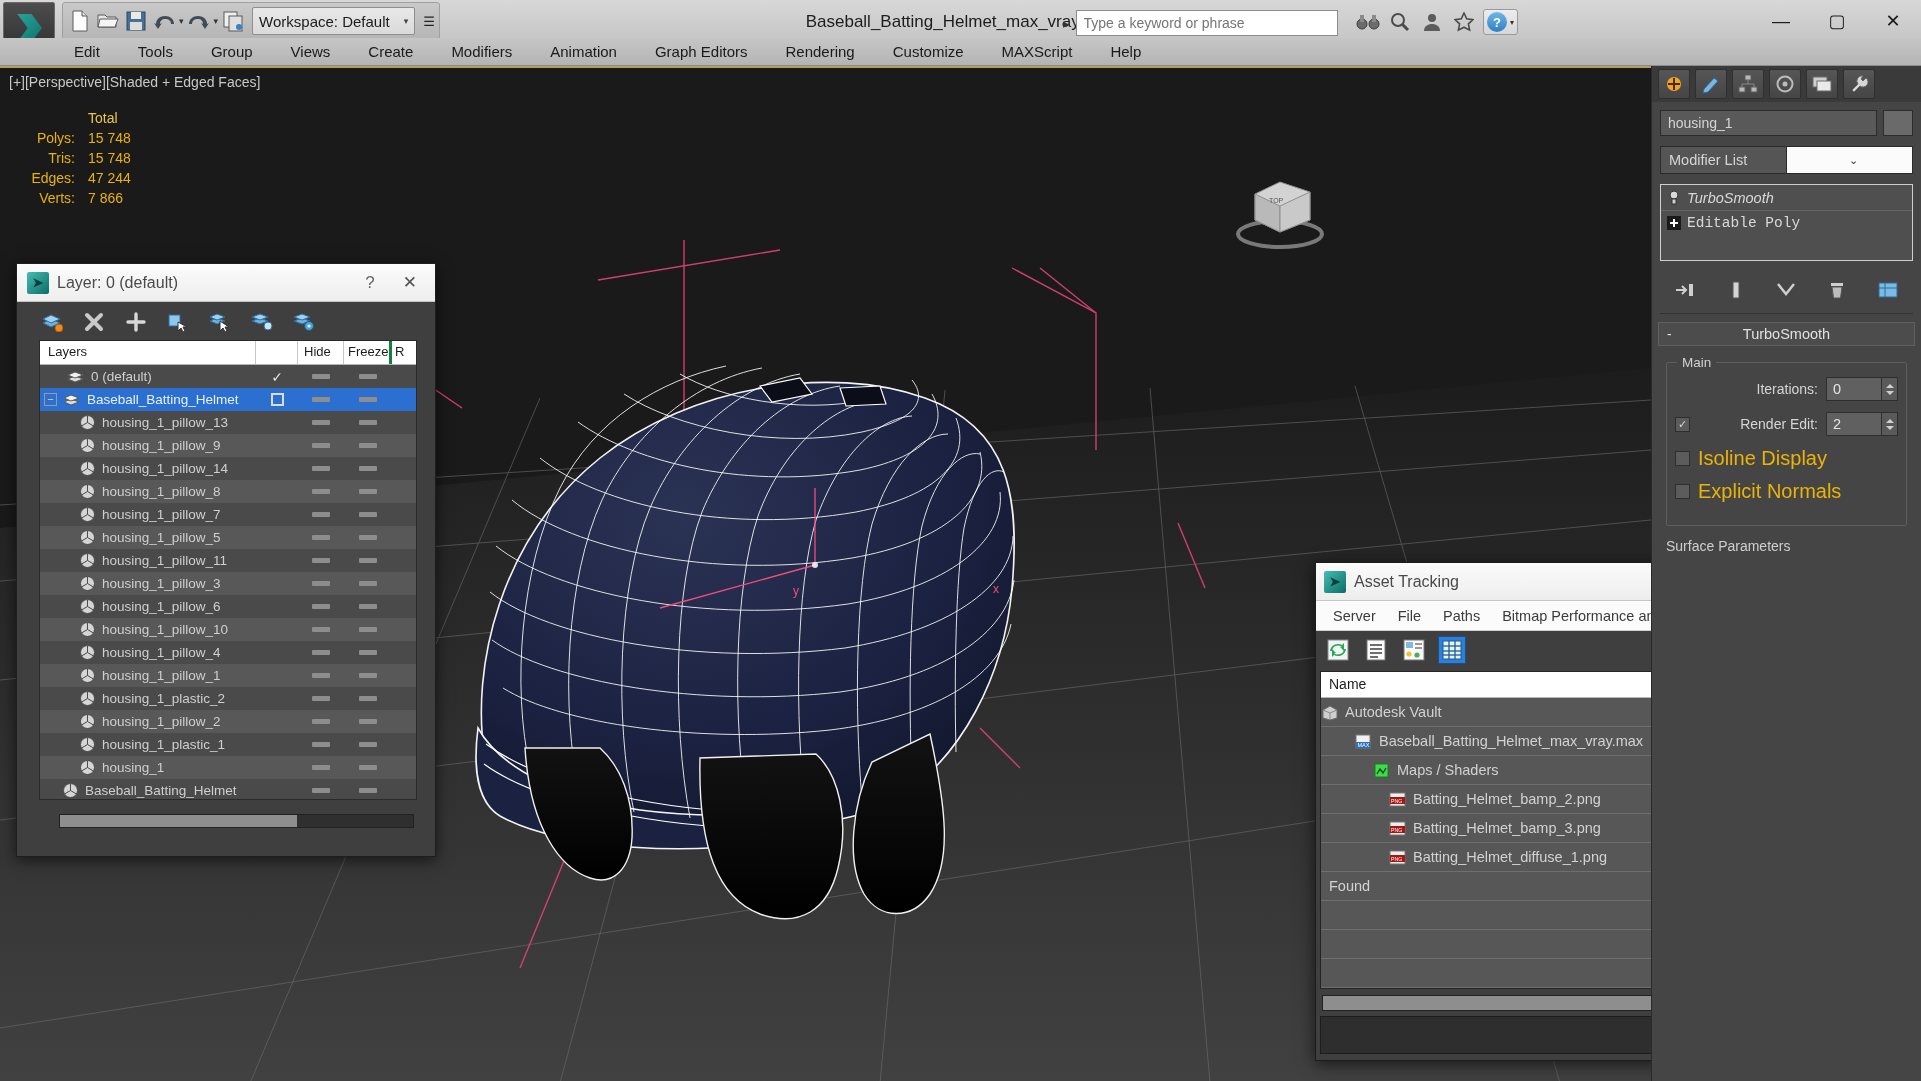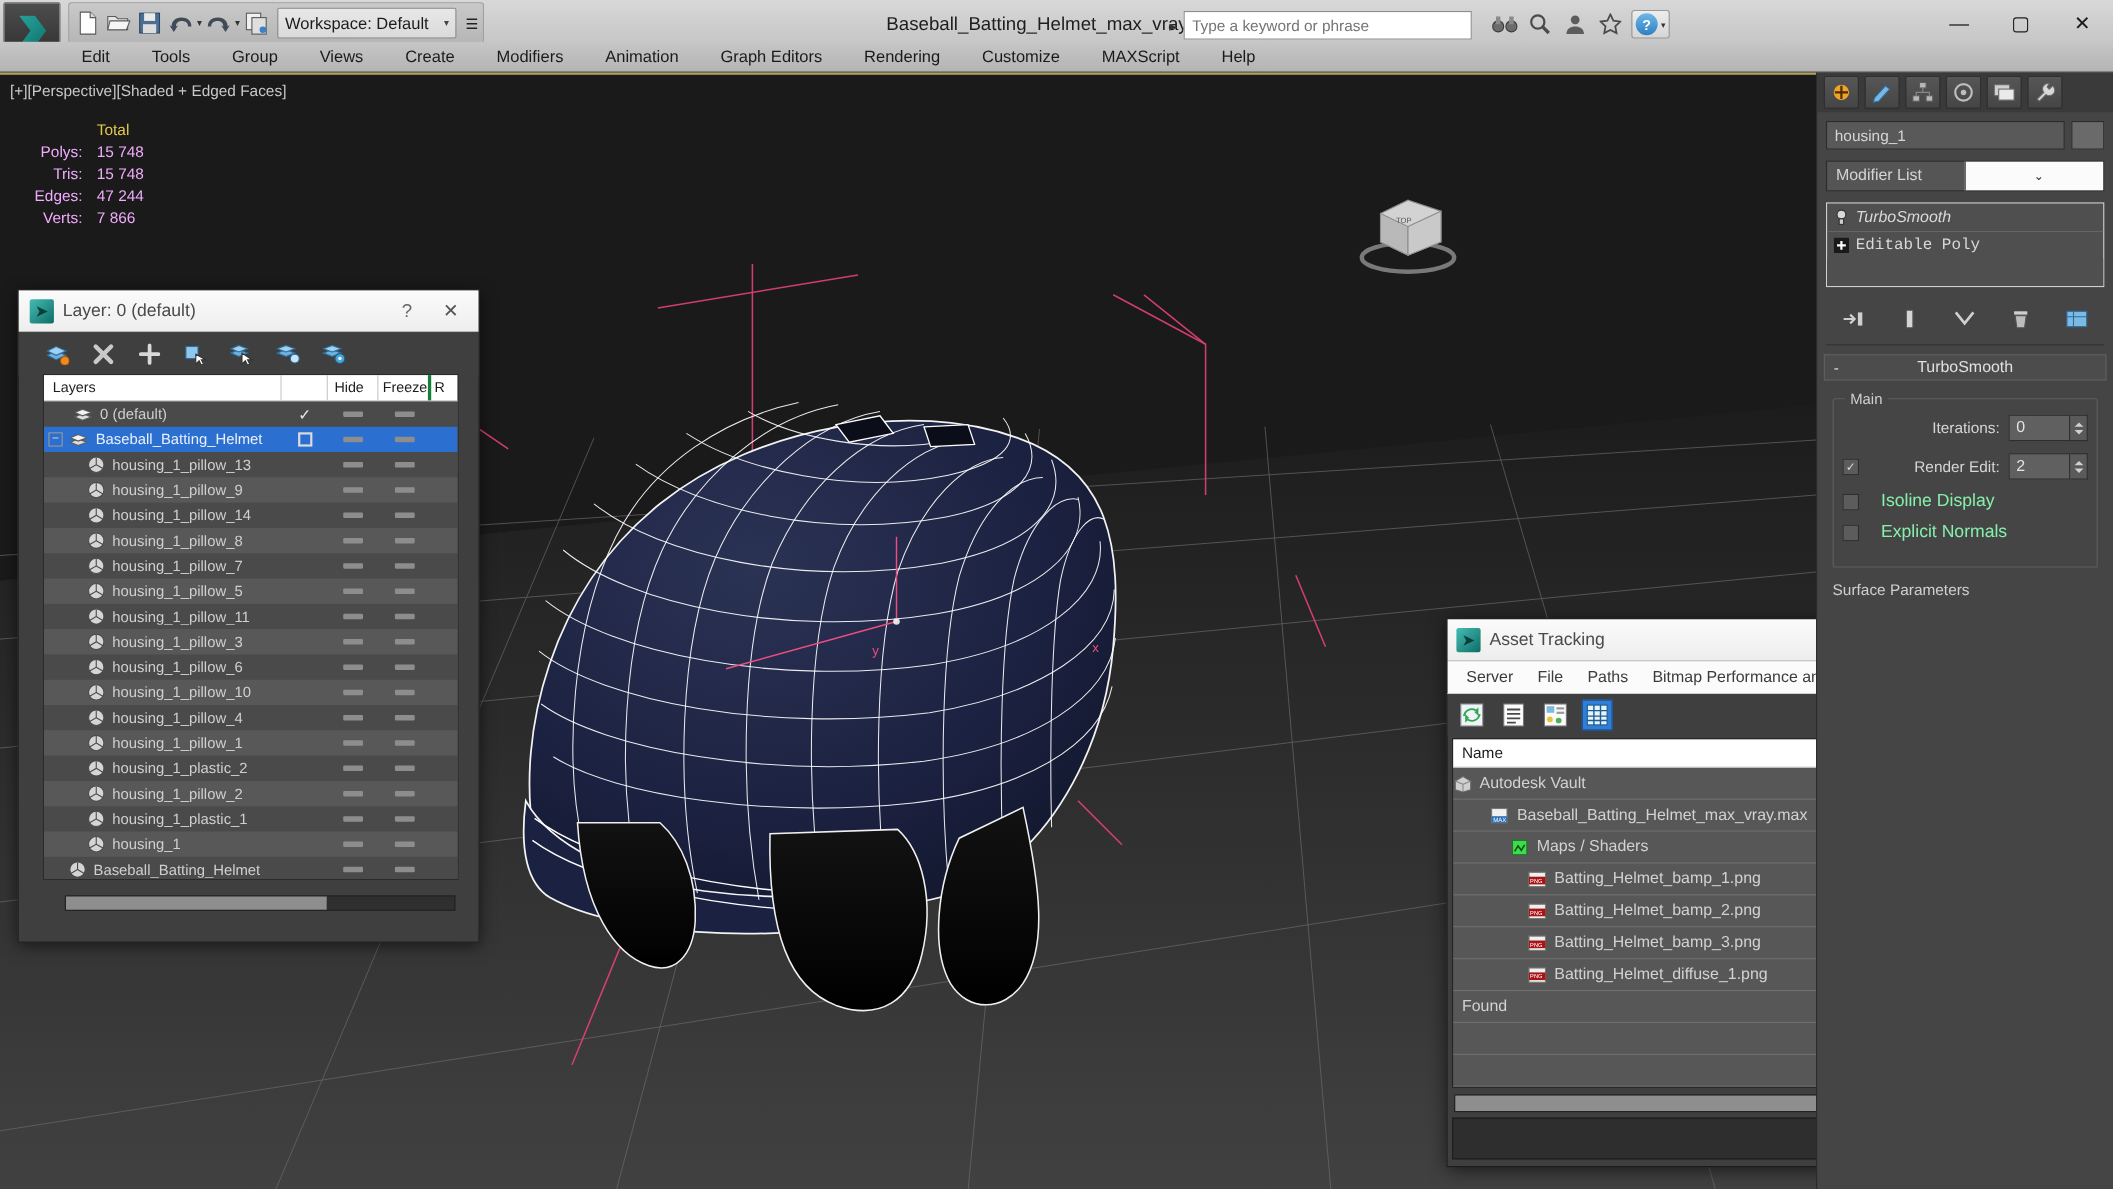--- a/index.html
+++ b/index.html
@@ -93,21 +93,21 @@
 
   
   .viewport {
     position:absolute; left:0; top:66px; width:1651px; height:1015px;
     background:#1a1a1a; overflow:hidden;
     border-top:2px solid #b0a060;
   }
   .vp-label { position:absolute; left:9px; top:6px; font-size:14px; color:#c8c8c8; }
   .vp-stats { position:absolute; left:16px; top:40px; font-size:14px; color:#e8c84a; }
   .vp-stats table { border-collapse:collapse; }
-  .vp-stats td { padding:2px 0; font-size:14px; color:#f0abfc; }
+  .vp-stats td { padding:2px 0; font-size:14px; color:#eab308; }
   .vp-stats td.lbl { text-align:right; padding-right:13px; width:72px; }
   .vp-stats td.hdr { color:#e8c84a; }
 
   
   .viewcube { position:absolute; left:1225px; top:100px; width:110px; height:86px; }
 
   
   .layerdlg {
     position:absolute; left:16px; top:263px; width:420px; height:594px;
     background:#3f3f3f; border:1px solid #1e1e1e;
@@ -246,21 +246,21 @@
   .spin .fld { width:56px; height:24px; background:#606060; border:1px solid #2e2e2e;
     color:#e4e4e4; font-size:14.5px; padding:0 6px; line-height:22px; }
   .spin .arr { width:16px; background:#5a5a5a; border:1px solid #2e2e2e; border-left:0;
     display:flex; flex-direction:column; align-items:center; justify-content:center; gap:3px;}
   .spin .arr i { width:0;height:0;border-left:4px solid transparent;border-right:4px solid transparent;}
   .spin .arr i.u { border-bottom:4px solid #d0d0d0;}
   .spin .arr i.d { border-top:4px solid #d0d0d0;}
   .chk { width:15px;height:15px;background:#5c5c5c;border:1px solid #2e2e2e;
     display:flex;align-items:center;justify-content:center;font-size:11px;color:#d8d8d8; margin-right:8px;}
   .crow { display:flex; align-items:center; margin-bottom:10px; }
-  .crow .ct { font-size:16px; color:#86efac;margin-left:12px; }
+  .crow .ct { font-size:20px; color:#eab308; }
   .surfhdr { margin:6px 8px 0 8px; font-size:14px; color:#cfcfcf; }
 </style>
 </head>
 <body>
 
 <div id="app">
 
   <div class="titlebar">
     <div class="wintitle">Baseball_Batting_Helmet_max_vray.max</div>
 
@@ -1058,31 +1058,20 @@
             </div>
             <div class="s"></div>
           </div>
           <div class="at-row">
             <div class="n pad3">
               <svg class="ai" viewBox="0 0 18 17">
                 <rect x="1" y="2" width="15" height="13" fill="#efefef" stroke="#777"></rect>
                 <rect x="1" y="6" width="15" height="7" fill="#a81515"></rect>
                 <text x="2" y="11.5" font-size="5.2" fill="#fff" font-family="Liberation Sans, sans-serif">PNG</text>
               </svg>
-              <span>Batting_Helmet_bamp_1.png</span>
-            </div>
-            <div class="s">Found</div>
-          </div>
-          <div class="at-row">
-            <div class="n pad3">
-              <svg class="ai" viewBox="0 0 18 17">
-                <rect x="1" y="2" width="15" height="13" fill="#efefef" stroke="#777"></rect>
-                <rect x="1" y="6" width="15" height="7" fill="#a81515"></rect>
-                <text x="2" y="11.5" font-size="5.2" fill="#fff" font-family="Liberation Sans, sans-serif">PNG</text>
-              </svg>
               <span>Batting_Helmet_bamp_2.png</span>
             </div>
             <div class="s">Found</div>
           </div>
           <div class="at-row">
             <div class="n pad3">
               <svg class="ai" viewBox="0 0 18 17">
                 <rect x="1" y="2" width="15" height="13" fill="#efefef" stroke="#777"></rect>
                 <rect x="1" y="6" width="15" height="7" fill="#a81515"></rect>
                 <text x="2" y="11.5" font-size="5.2" fill="#fff" font-family="Liberation Sans, sans-serif">PNG</text>

